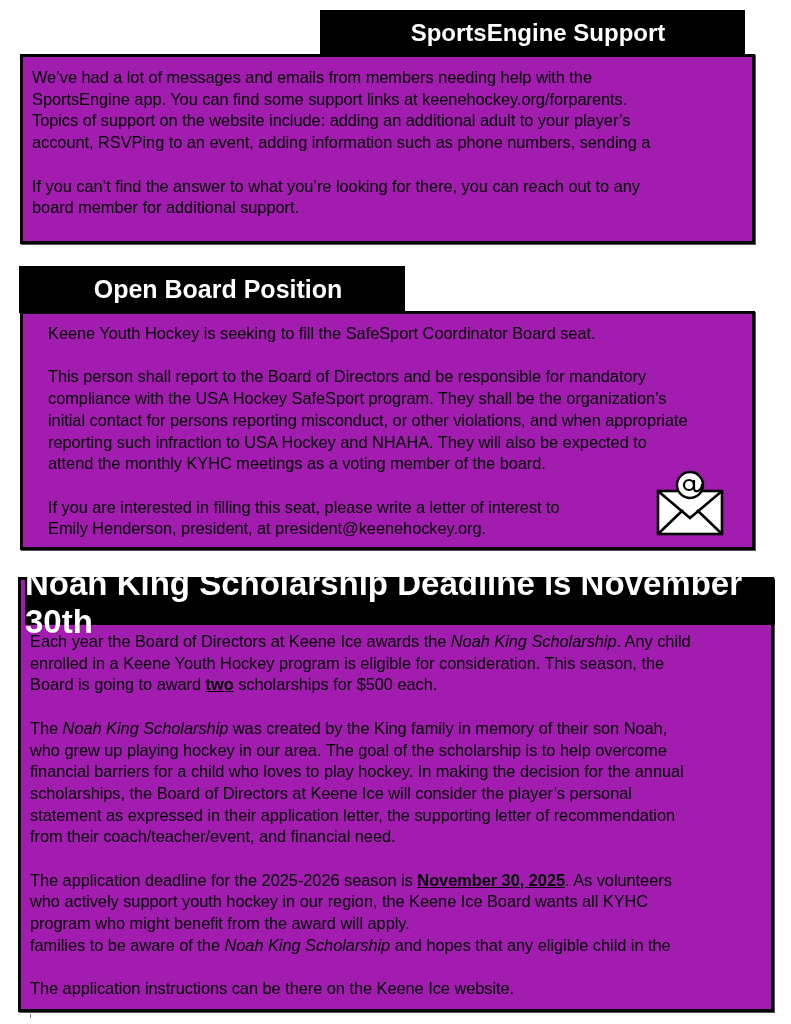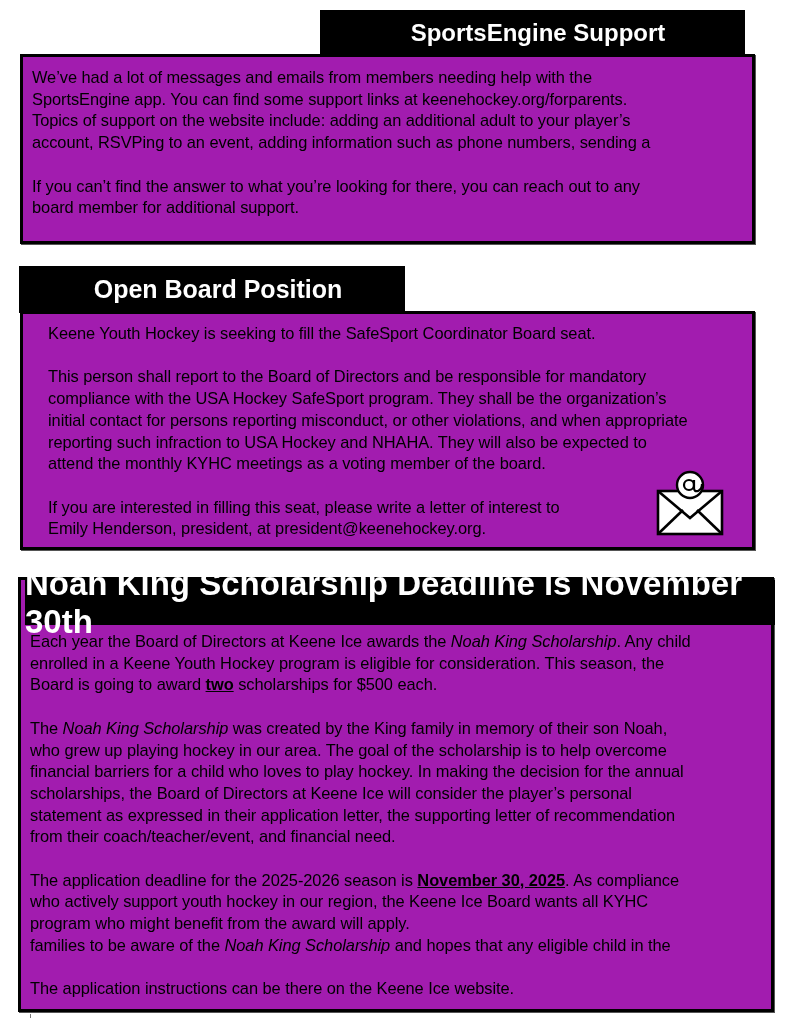--- a/index.html
+++ b/index.html
@@ -122,21 +122,21 @@
     <p>enrolled in a Keene Youth Hockey program is eligible for consideration.  This season, the</p>
     <p><span>Board is going to award </span><u class="b">two</u><span> scholarships for $500 each.</span></p>
     <div class="gap"></div>
     <p><span>The </span><i>Noah King Scholarship</i><span> was created by the King family in memory of their son Noah,</span></p>
     <p>who grew up playing hockey in our area. The goal of the scholarship is to help overcome</p>
     <p>financial barriers for a child who loves to play hockey. In making the decision for the annual</p>
     <p>scholarships, the Board of Directors at Keene Ice will consider the player’s personal</p>
     <p>statement as expressed in their application letter, the supporting letter of recommendation</p>
     <p>from their coach/teacher/event, and financial need.</p>
     <div class="gap"></div>
-    <p><span>The application deadline for the 2025-2026 season is </span><u class="b">November 30, 2025</u><span>. As compliance</span></p>
+    <p><span>The application deadline for the 2025-2026 season is </span><u class="b">November 30, 2025</u><span>. As volunteers</span></p>
     <p>who actively support youth hockey in our region, the Keene Ice Board wants all KYHC</p>
     <p>program who might benefit from the award will apply.</p>
     <p><span>families to be aware of the </span><i>Noah King Scholarship</i><span> and hopes that any eligible child in the</span></p>
     <div class="gap"></div>
     <p>The application instructions can be there on the Keene Ice website.</p>
   </div>
 </div>
 
 <div class="stray-mark"></div>
 

